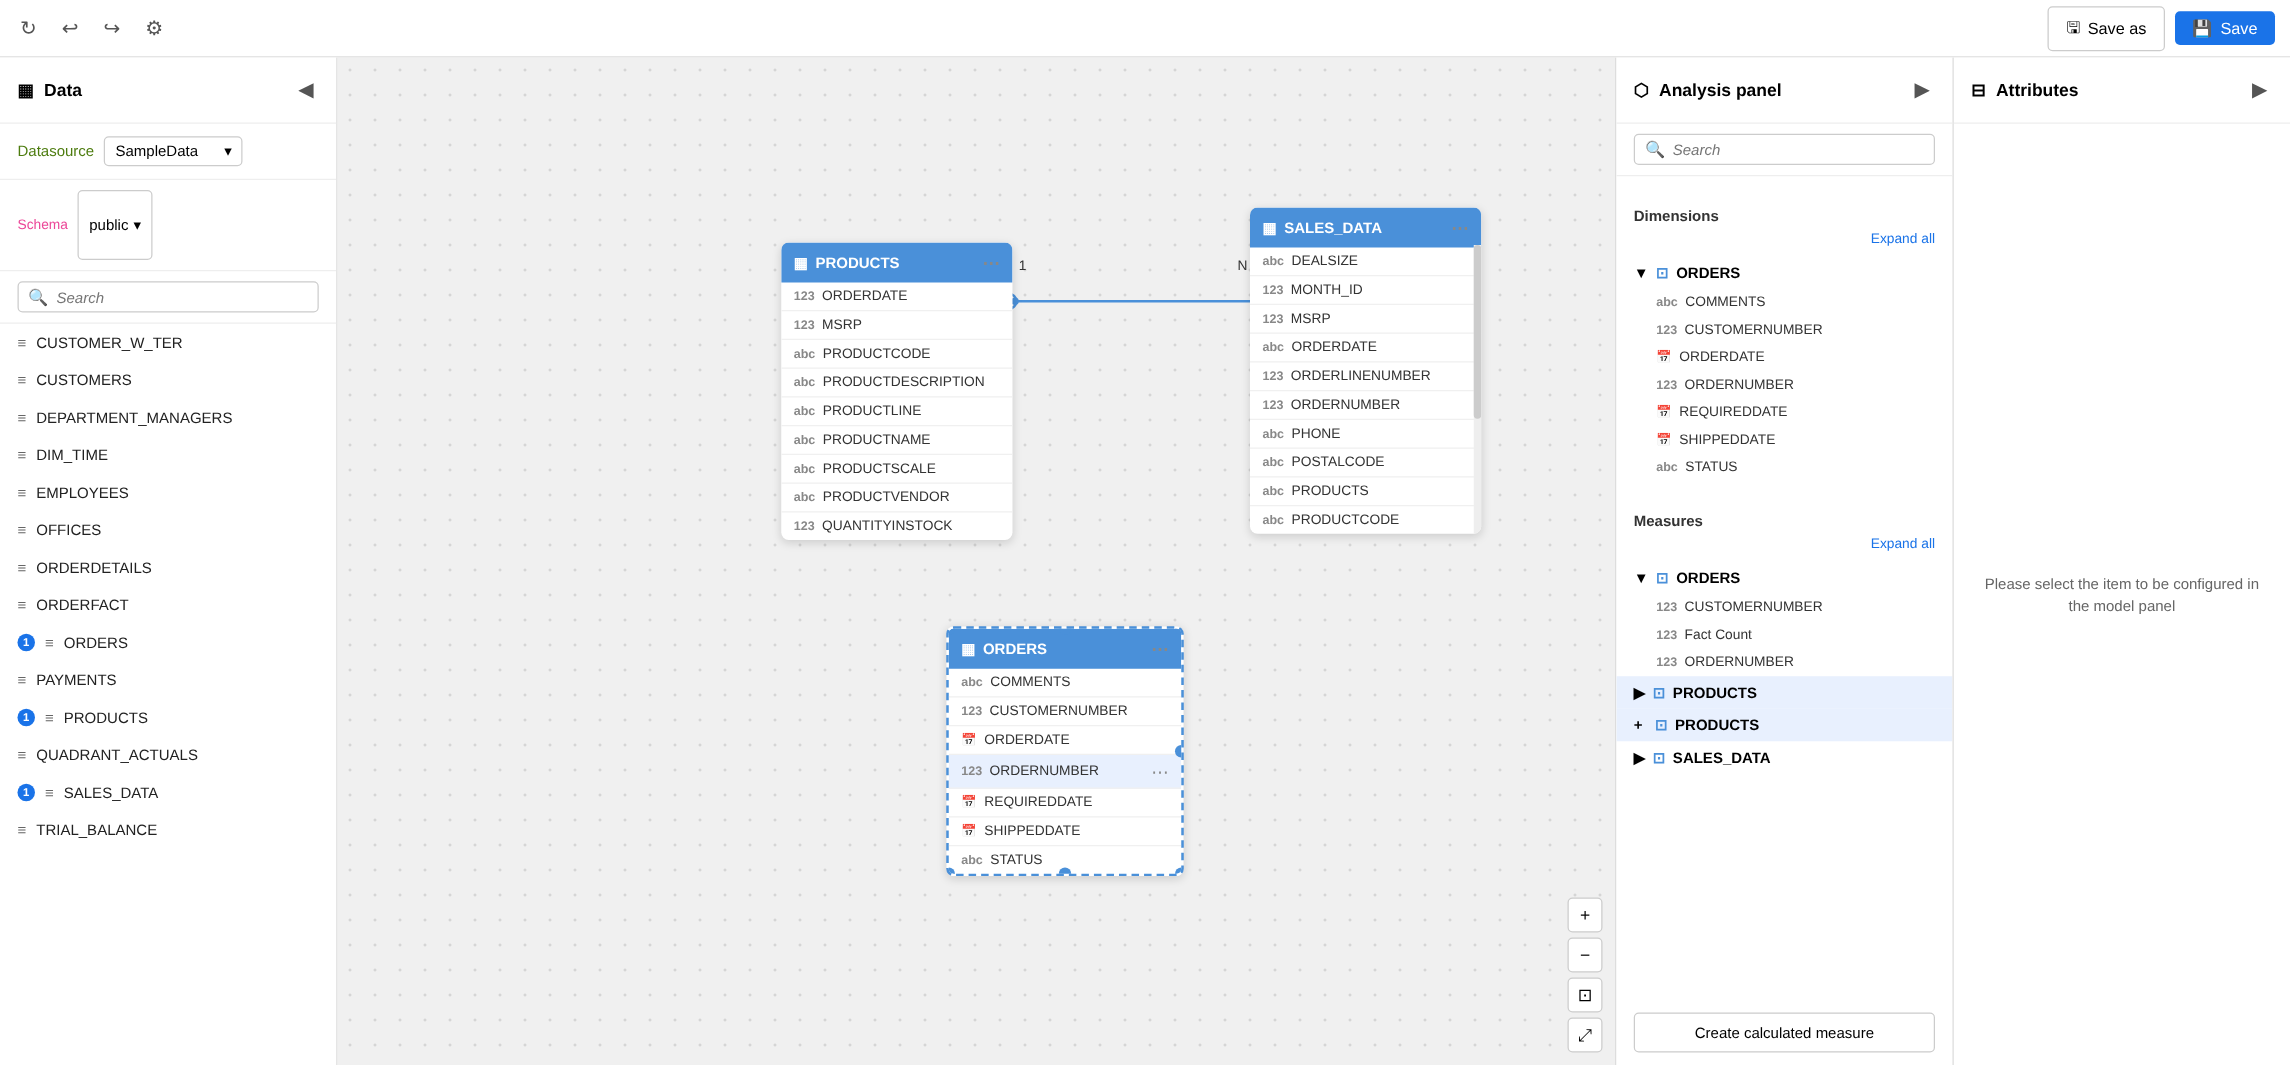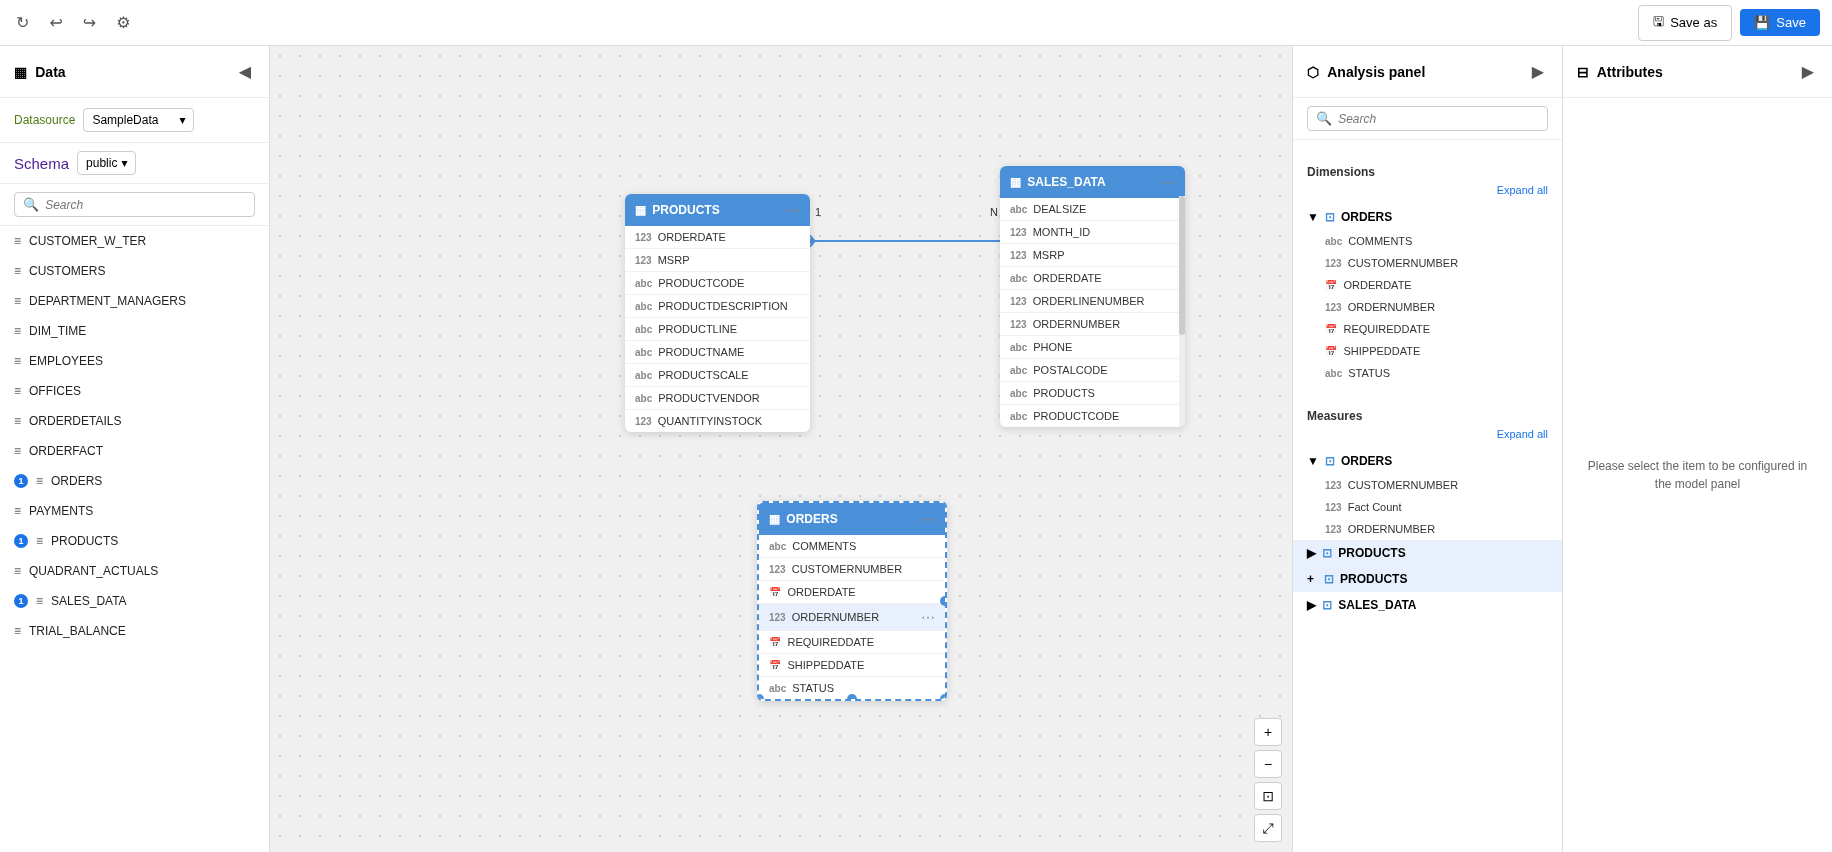--- a/index.html
+++ b/index.html
@@ -17,22 +17,22 @@
     .layout { display: flex; height: calc(100vh - 46px); }
 
     
     .left-panel { width: 270px; background: #fff; border-right: 1px solid #ddd; display: flex; flex-direction: column; overflow: hidden; }
     .left-panel-header { padding: 12px 14px; border-bottom: 1px solid #eee; display: flex; align-items: center; justify-content: space-between; }
     .left-panel-title { font-weight: 600; font-size: 14px; display: flex; align-items: center; gap: 8px; }
     .datasource-row { padding: 10px 14px; display: flex; align-items: center; gap: 8px; border-bottom: 1px solid #eee; }
     .datasource-label { color: #4d7c0f; font-size: 12px; }
     .datasource-select { border: 1px solid #ccc; border-radius: 4px; padding: 4px 8px; font-size: 12px; background: #fff; cursor: pointer; display: flex; align-items: center; gap: 21px; }
     .schema-row { padding: 8px 14px; display: flex; align-items: center; gap: 8px; border-bottom: 1px solid #eee; }
-    .schema-label { color: #4c1d95; font-size: 15px; }
-    .schema-select { border: 1px solid #ccc; border-radius: 4px; padding: 4px 8px; font-size: 12px; background: #fff; cursor: pointer; display: flex; align-items: flex-end; gap: 4px; }
+    .schema-label { color: #ec4899; font-size: 11px; }
+    .schema-select { border: 1px solid #ccc; border-radius: 4px; padding: 20px 8px; font-size: 12px; background: #fff; cursor: pointer; display: flex; align-items: flex-end; gap: 4px; }
     .search-row { padding: 8px 14px; border-bottom: 1px solid #eee; }
     .search-input-wrap { border: 1px solid #ccc; border-radius: 4px; display: flex; align-items: center; padding: 4px 8px; gap: 6px; }
     .search-input-wrap input { border: none; outline: none; font-size: 12px; width: 100%; font-style: italic; }
     .table-list { overflow-y: auto; flex: 1; }
     .table-item { padding: 8px 14px; display: flex; align-items: center; gap: 8px; cursor: pointer; font-size: 12px; color: #222; }
     .table-icon { color: #666; font-size: 12px; }
     .badge { width: 14px; height: 14px; border-radius: 50%; background: #1a73e8; color: #fff; font-size: 9px; display: inline-flex; align-items: center; justify-content: center; font-weight: bold; }
 
     
     .canvas { flex: 1; background: #f0f0f0; position: relative; overflow: hidden; background-image: radial-gradient(circle, #ccc 1px, transparent 1px); background-size: 20px 20px; }
@@ -455,20 +455,21 @@
           </div>
         </div>
         <div class="tree-group">
           <div class="tree-group-header" style="">
             <span>▶</span>
             <span style="color:#4a90d9;">⊡</span>
             <span>SALES_DATA</span>
           </div>
         </div>
       </div>
+    <button class="create-btn">Create calculated measure</button>
   </div>
 
   <div class="attributes-panel">
     <div class="attributes-header">
       <div class="attributes-title">
         <span>⊟</span>
         <span>Attributes</span>
       </div>
       <button class="topbar-btn-icon">▶</button>
     </div>

